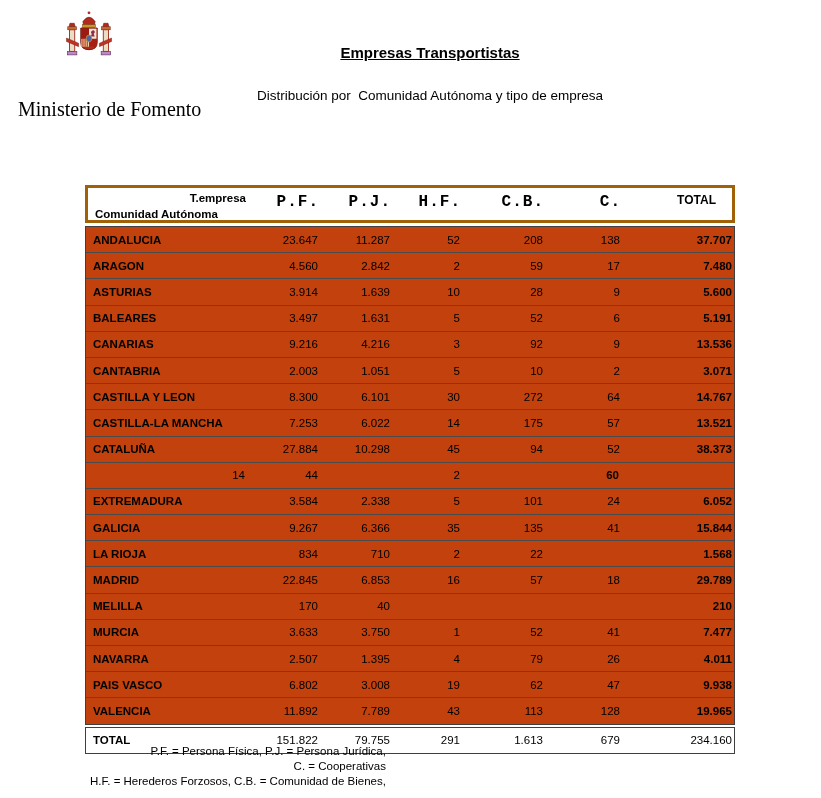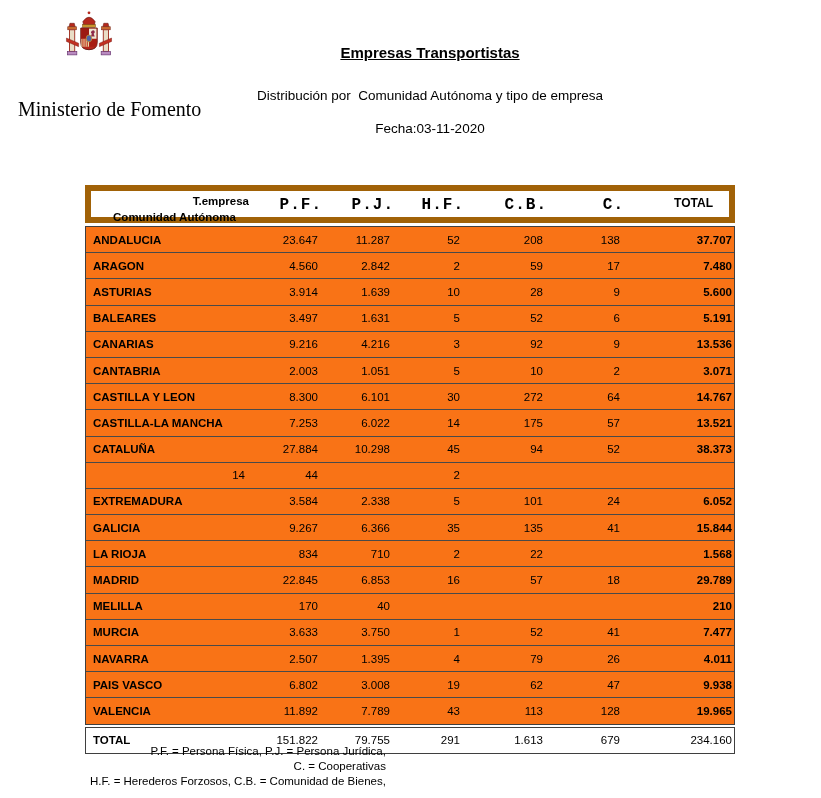--- a/index.html
+++ b/index.html
@@ -29,48 +29,48 @@
   .doc-subtitle { font-size: 13.5px; margin-top: 27px; white-space: pre; }
   .doc-date { font-size: 13.5px; margin-top: 18px; }
 
   
   .table-wrap { position: absolute; left: 85px; top: 185px; width: 650px; }
   .grid {
     display: grid;
     grid-template-columns: 160px 73px 72px 70px 83px 77px 1fr;
   }
   .head-box {
-    border: 6px solid #a16207;
+    border: 3px solid #a16207;
     box-sizing: border-box;
     height: 38px;
     background: #fff;
   }
   .corner { padding-top: 4px; }
   .corner-top { font-size: 11.5px; font-weight: bold; text-align: right; padding-right: 2px; }
-  .corner-bottom { font-size: 11.5px; font-weight: bold; text-align: center; padding-left: 7px; margin-top: 4px; white-space: nowrap; }
+  .corner-bottom { font-size: 11.5px; font-weight: bold; text-align: left; padding-left: 7px; margin-top: 4px; white-space: nowrap; }
   .col-h {
     font-family: "Liberation Mono", "DejaVu Sans Mono", monospace;
     font-weight: bold;
     font-size: 16px;
     letter-spacing: 1px;
     text-align: right;
     padding: 5px 2px 0 0;
   }
   .col-h.total-h {
     font-family: "Liberation Sans", sans-serif;
     letter-spacing: 0;
     font-size: 12px;
     padding-right: 16px;
   }
 
   .body-box {
     border: 1px solid #3f3f3f;
     box-sizing: border-box;
     margin-top: 3px;
-    background: #f97316;
+    background: #c2410c;
   }
   .t-row { height: 25.2px; border-bottom: 1px solid #4a4a4a; }
   .t-row:last-child { border-bottom: none; }
   .cell { display: flex; align-items: center; font-size: 11.5px; overflow: hidden; }
   .cell.region { font-weight: bold; padding-left: 7px; white-space: nowrap; }
   .cell.num { justify-content: flex-end; padding-right: 1px; }
   .cell.total-col { font-weight: bold; padding-right: 2px; }
 
   .total-box {
     border: 1px solid #3f3f3f;
@@ -117,21 +117,20 @@
       <path d="M23 34 v9 M25.5 34 v9 M28 34 v9" stroke="#c0311f" stroke-width="1.3" fill="none"></path>
       <rect x="30" y="34" width="8.6" height="9" fill="#a81e14"></rect>
       <ellipse cx="30" cy="33.5" rx="3.2" ry="4" fill="#4f63a8" stroke="#c8962e" stroke-width="0.9"></ellipse>
     </svg>
     <div class="ministry">Ministerio de Fomento</div>
   </div>
 
   <div class="title-block">
     <div class="doc-title">Empresas Transportistas</div>
     <div class="doc-subtitle">Distribución por  Comunidad Autónoma y tipo de empresa</div>
-    <div class="doc-date">Fecha:03-11-2020</div>
   </div>
 
   <div class="table-wrap">
 
     <div class="head-box grid">
       <div class="corner">
         <div class="corner-top">T.empresa</div>
         <div class="corner-bottom">Comunidad Autónoma</div>
       </div>
       <div class="col-h">P.F.</div>
@@ -223,20 +222,21 @@
           <div class="cell num">94</div>
           <div class="cell num">52</div>
           <div class="cell num total-col">38.373</div>
         </div>
         <div class="grid t-row">
           <div class="cell num">14</div>
           <div class="cell num">44</div>
           <div class="cell num"></div>
           <div class="cell num">2</div>
           <div class="cell num"></div>
+          <div class="cell num total-col">60</div>
         </div>
         <div class="grid t-row">
           <div class="cell region">EXTREMADURA</div>
           <div class="cell num">3.584</div>
           <div class="cell num">2.338</div>
           <div class="cell num">5</div>
           <div class="cell num">101</div>
           <div class="cell num">24</div>
           <div class="cell num total-col">6.052</div>
         </div>

